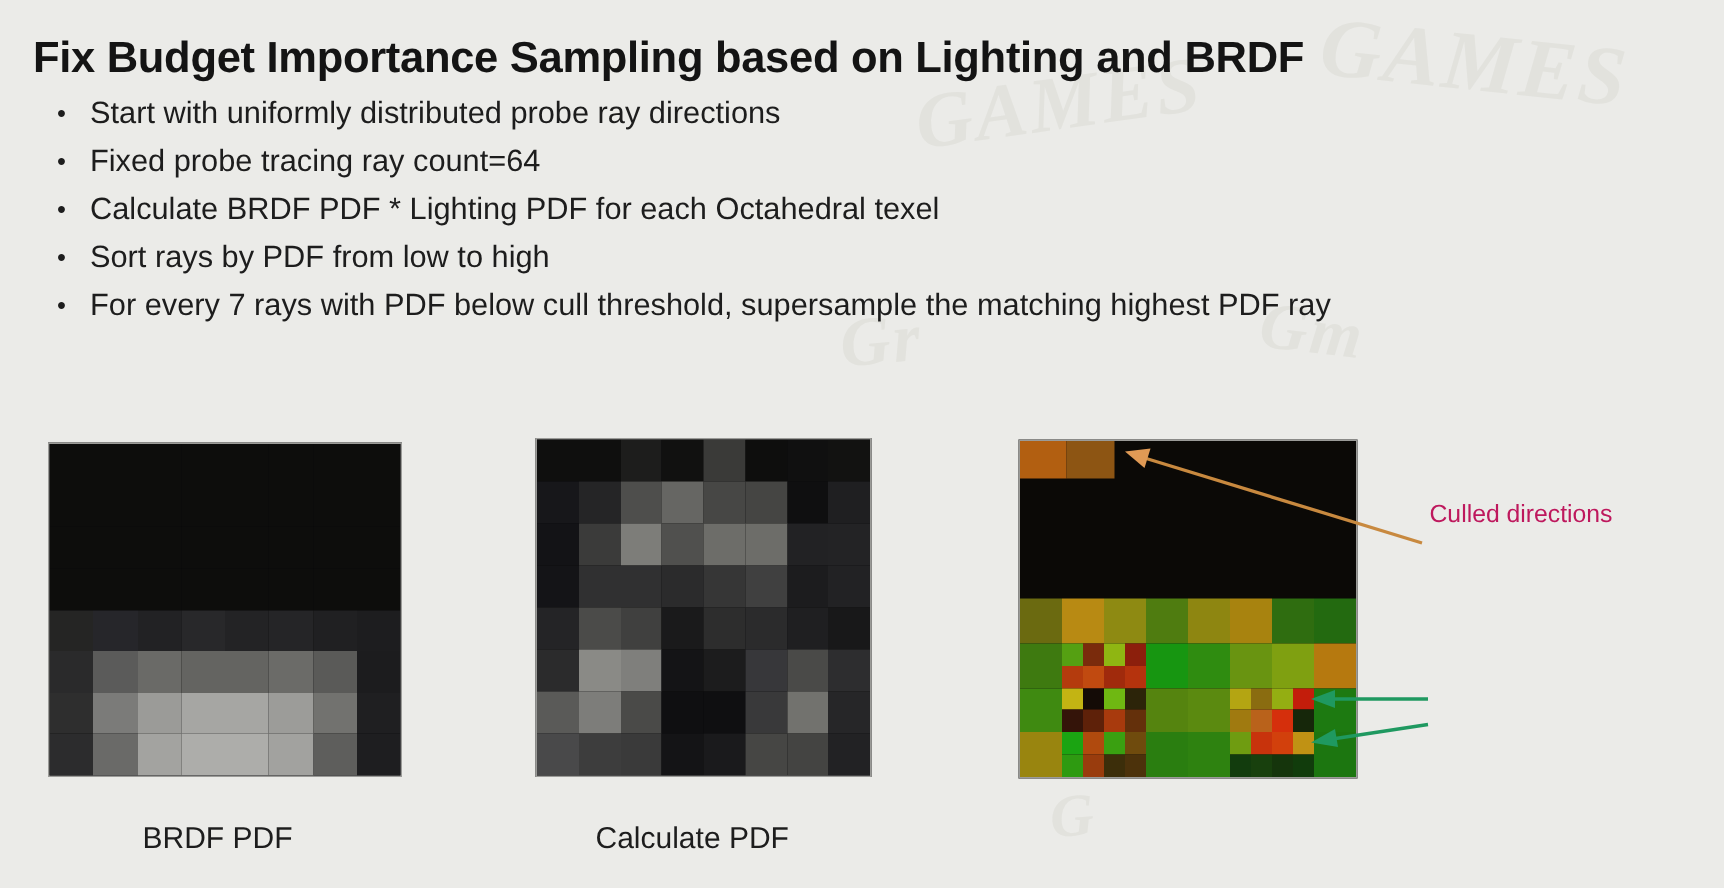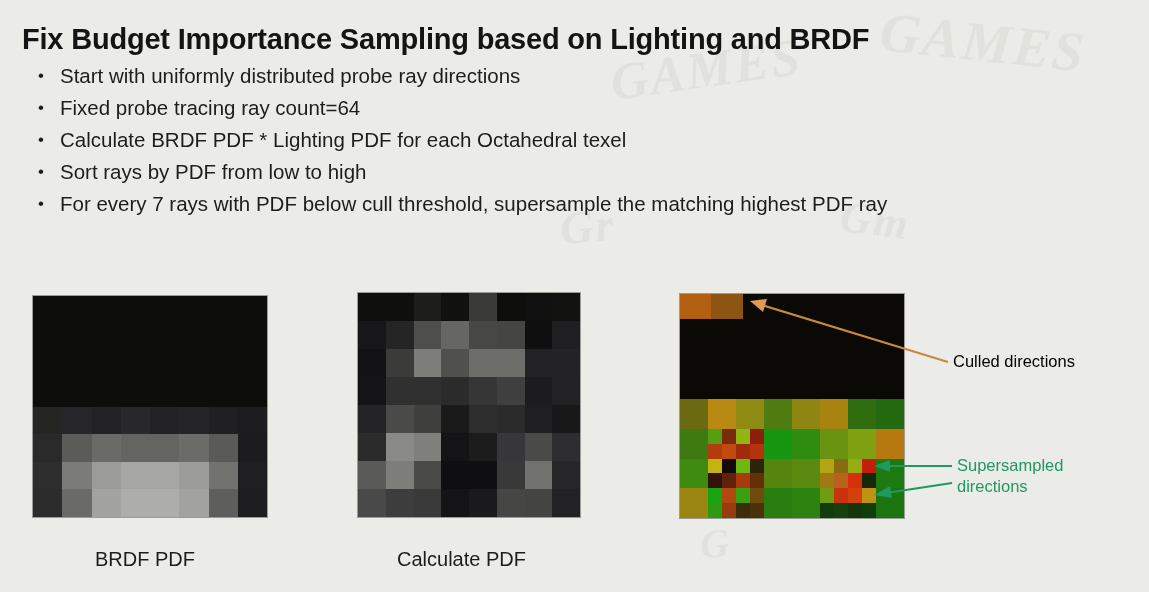--- a/index.html
+++ b/index.html
@@ -143,22 +143,22 @@
 
   
   .annot {
     position: absolute;
     font-size: 16.5px;
     white-space: nowrap;
     line-height: 21px;
   }
   .annot-culled {
     left: 953px;
-    top: 351px;
-    color: #000000;
+    top: 333px;
+    color: #be185d;
   }
   .annot-super {
     left: 957px;
     top: 455px;
     color: #1f9960;
   }
   .leader-svg {
     position: absolute;
     left: 0;
     top: 0;
@@ -448,18 +448,14 @@
       <line x1="952" y1="466" x2="886" y2="466" stroke="#1f9960" stroke-width="2.2"></line>
       <polygon points="874,466 890,460 890,472" fill="#1f9960"></polygon>
     </g>
     <g>
       <line x1="952" y1="483" x2="886" y2="493" stroke="#1f9960" stroke-width="2.2"></line>
       <polygon points="874,495 890,486 892,498" fill="#1f9960"></polygon>
     </g>
   </svg>
 
   <div class="annot annot-culled">Culled directions</div>
-  <div class="annot annot-super">
-    <div>Supersampled</div>
-    <div>directions</div>
-  </div>
 
 </div>
 
 </body></html>

